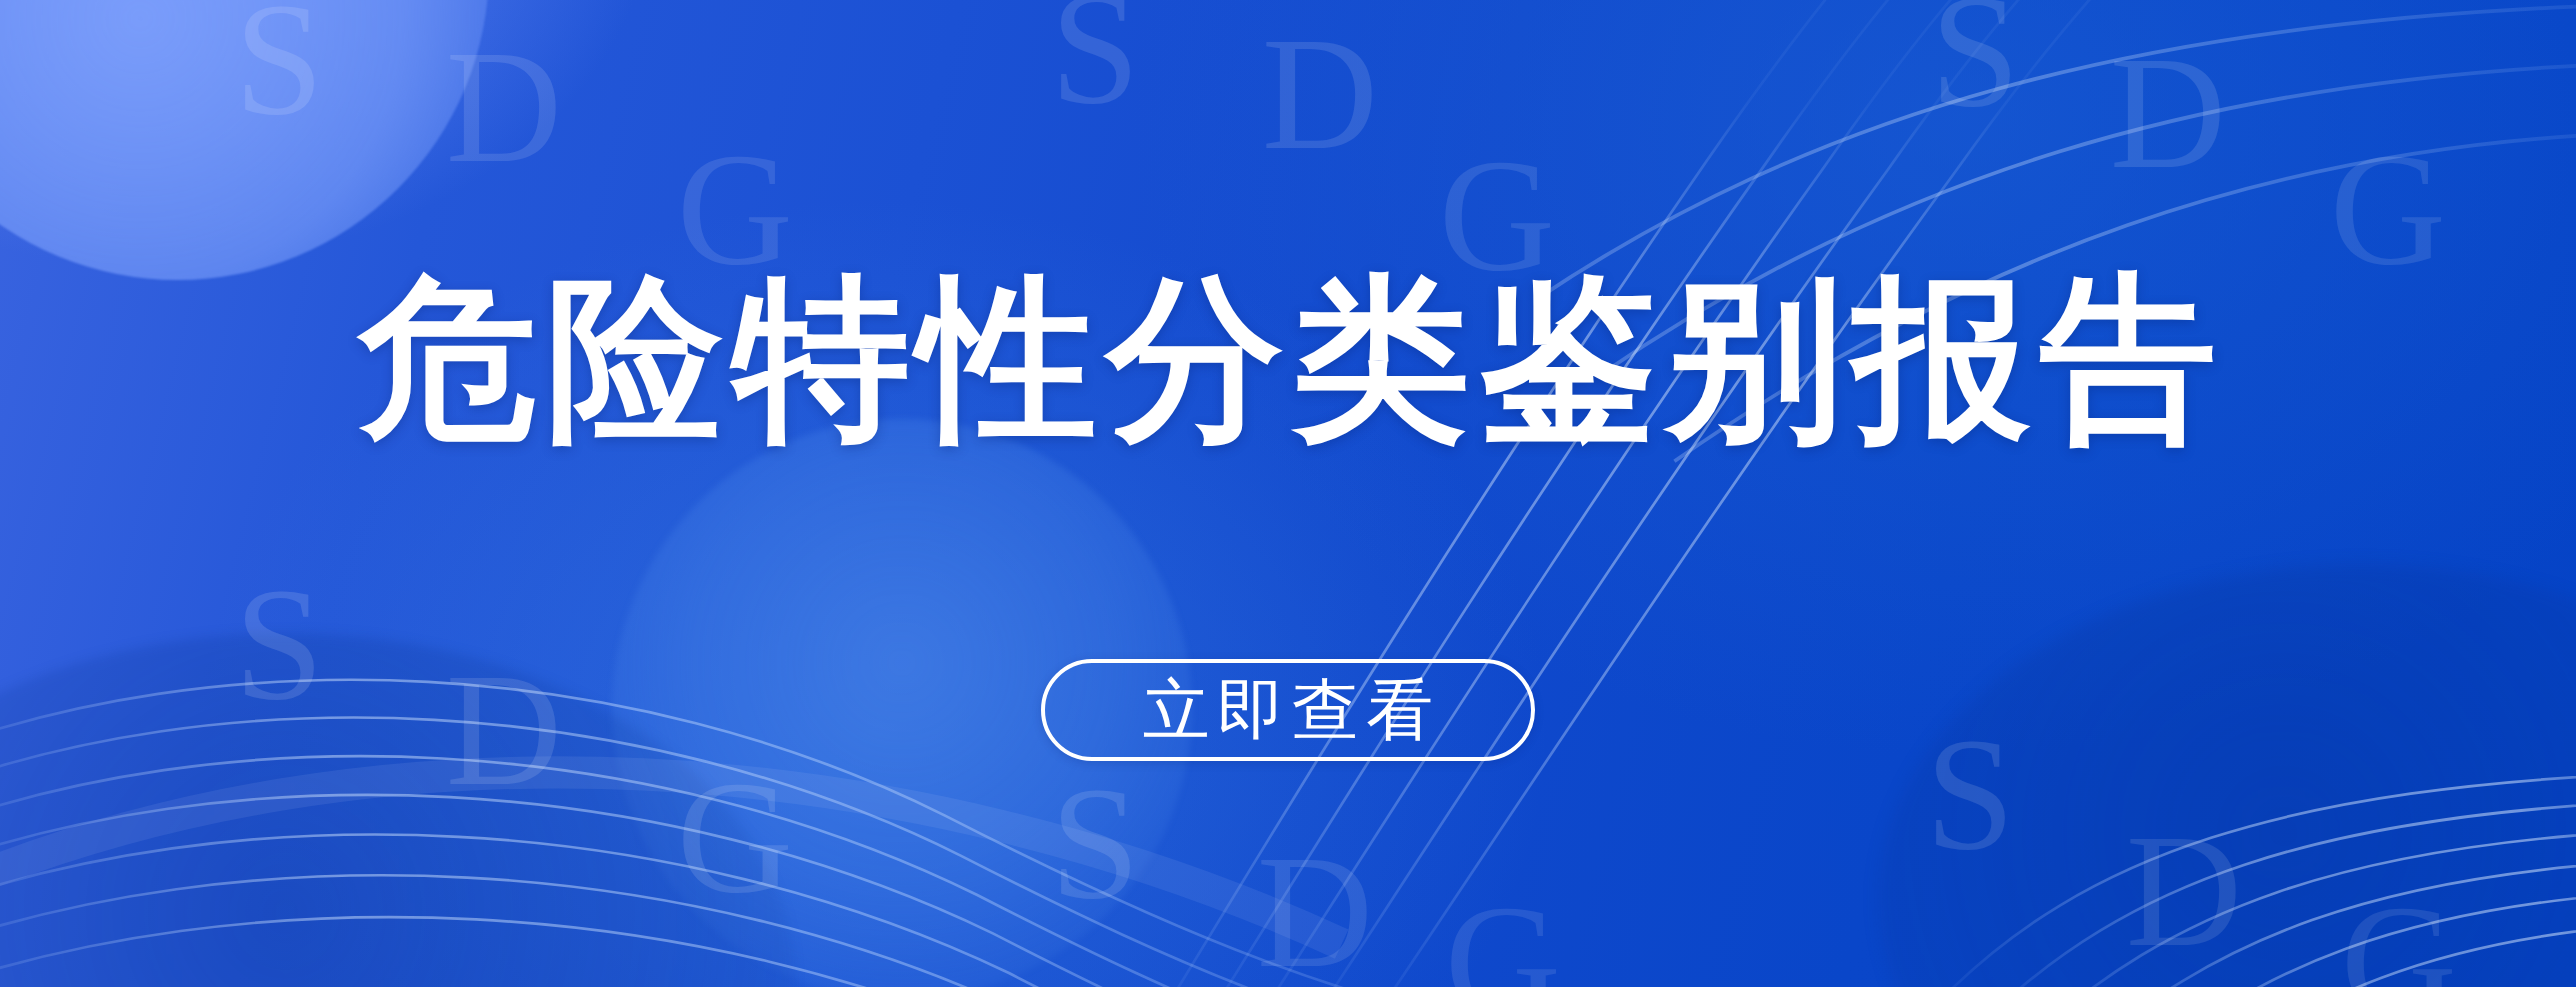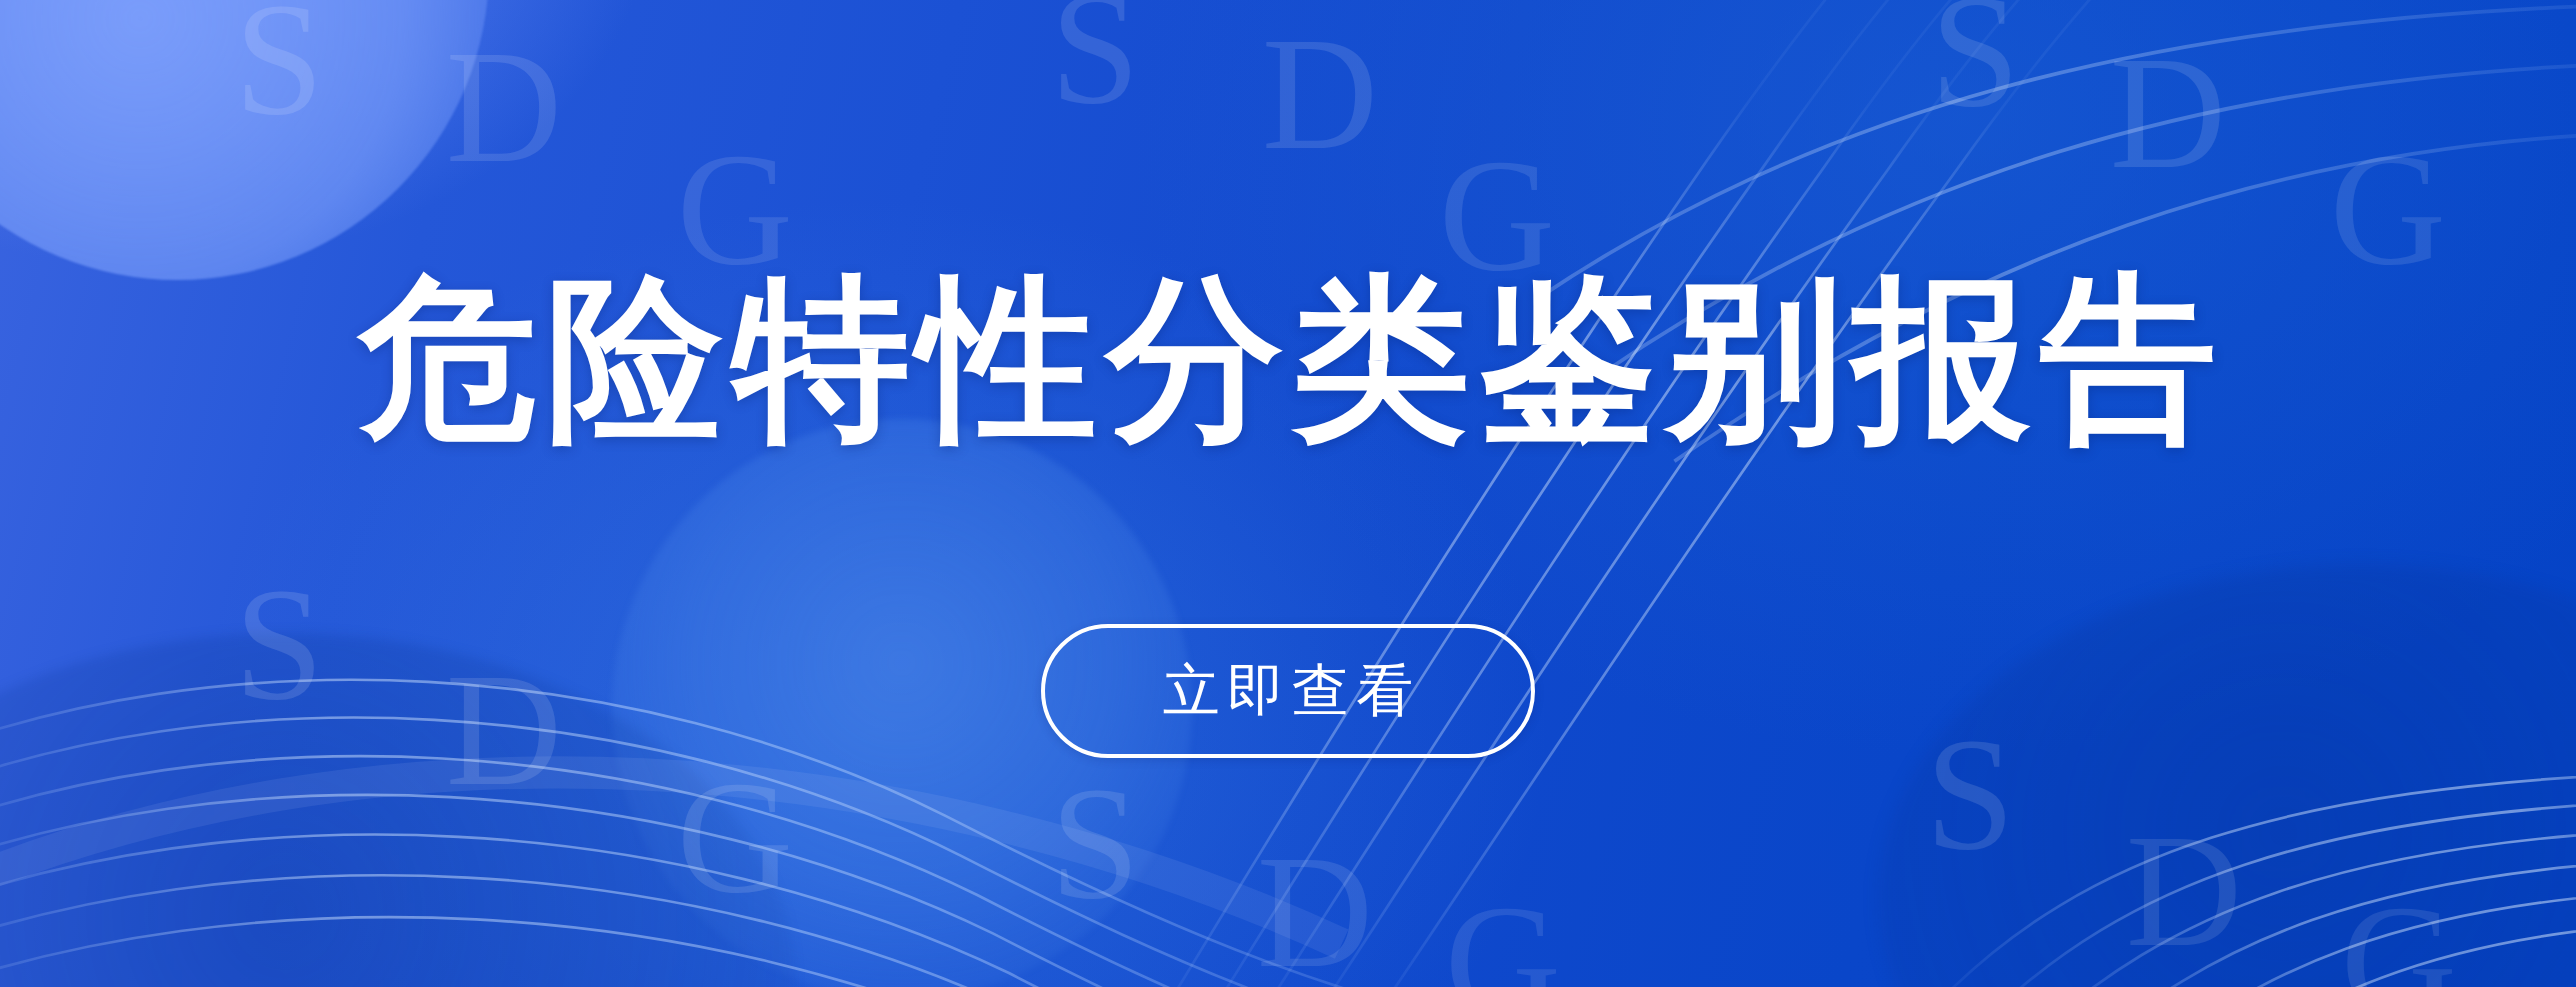--- a/index.html
+++ b/index.html
@@ -85,31 +85,31 @@
     line-height:1.05;
     font-weight:700;
     color:#ffffff;
     letter-spacing:9.7px;
     text-indent:9.7px;
     white-space:nowrap;
     text-shadow:0 3.2px 11.8px rgba(3,30,105,0.30);
     font-family:"Liberation Sans","DejaVu Sans",sans-serif;
   }
   .cta{
-    margin-top:53px;
+    margin-top:88px;
     display:inline-flex;
     align-items:center;
     justify-content:center;
     width:494px;
-    height:134px;
+    height:102px;
     border:4.8px solid #ffffff;
     border-radius:70px;
     background:transparent;
     color:#ffffff;
-    font-size:57px;
+    font-size:67px;
     font-weight:500;
     letter-spacing:7.5px;
     text-indent:7.5px;
     white-space:nowrap;
     cursor:pointer;
     box-shadow:0 2.1px 9.7px rgba(3,30,105,0.18);
     font-family:"Liberation Sans","DejaVu Sans",sans-serif;
   }
 </style>
 </head>

